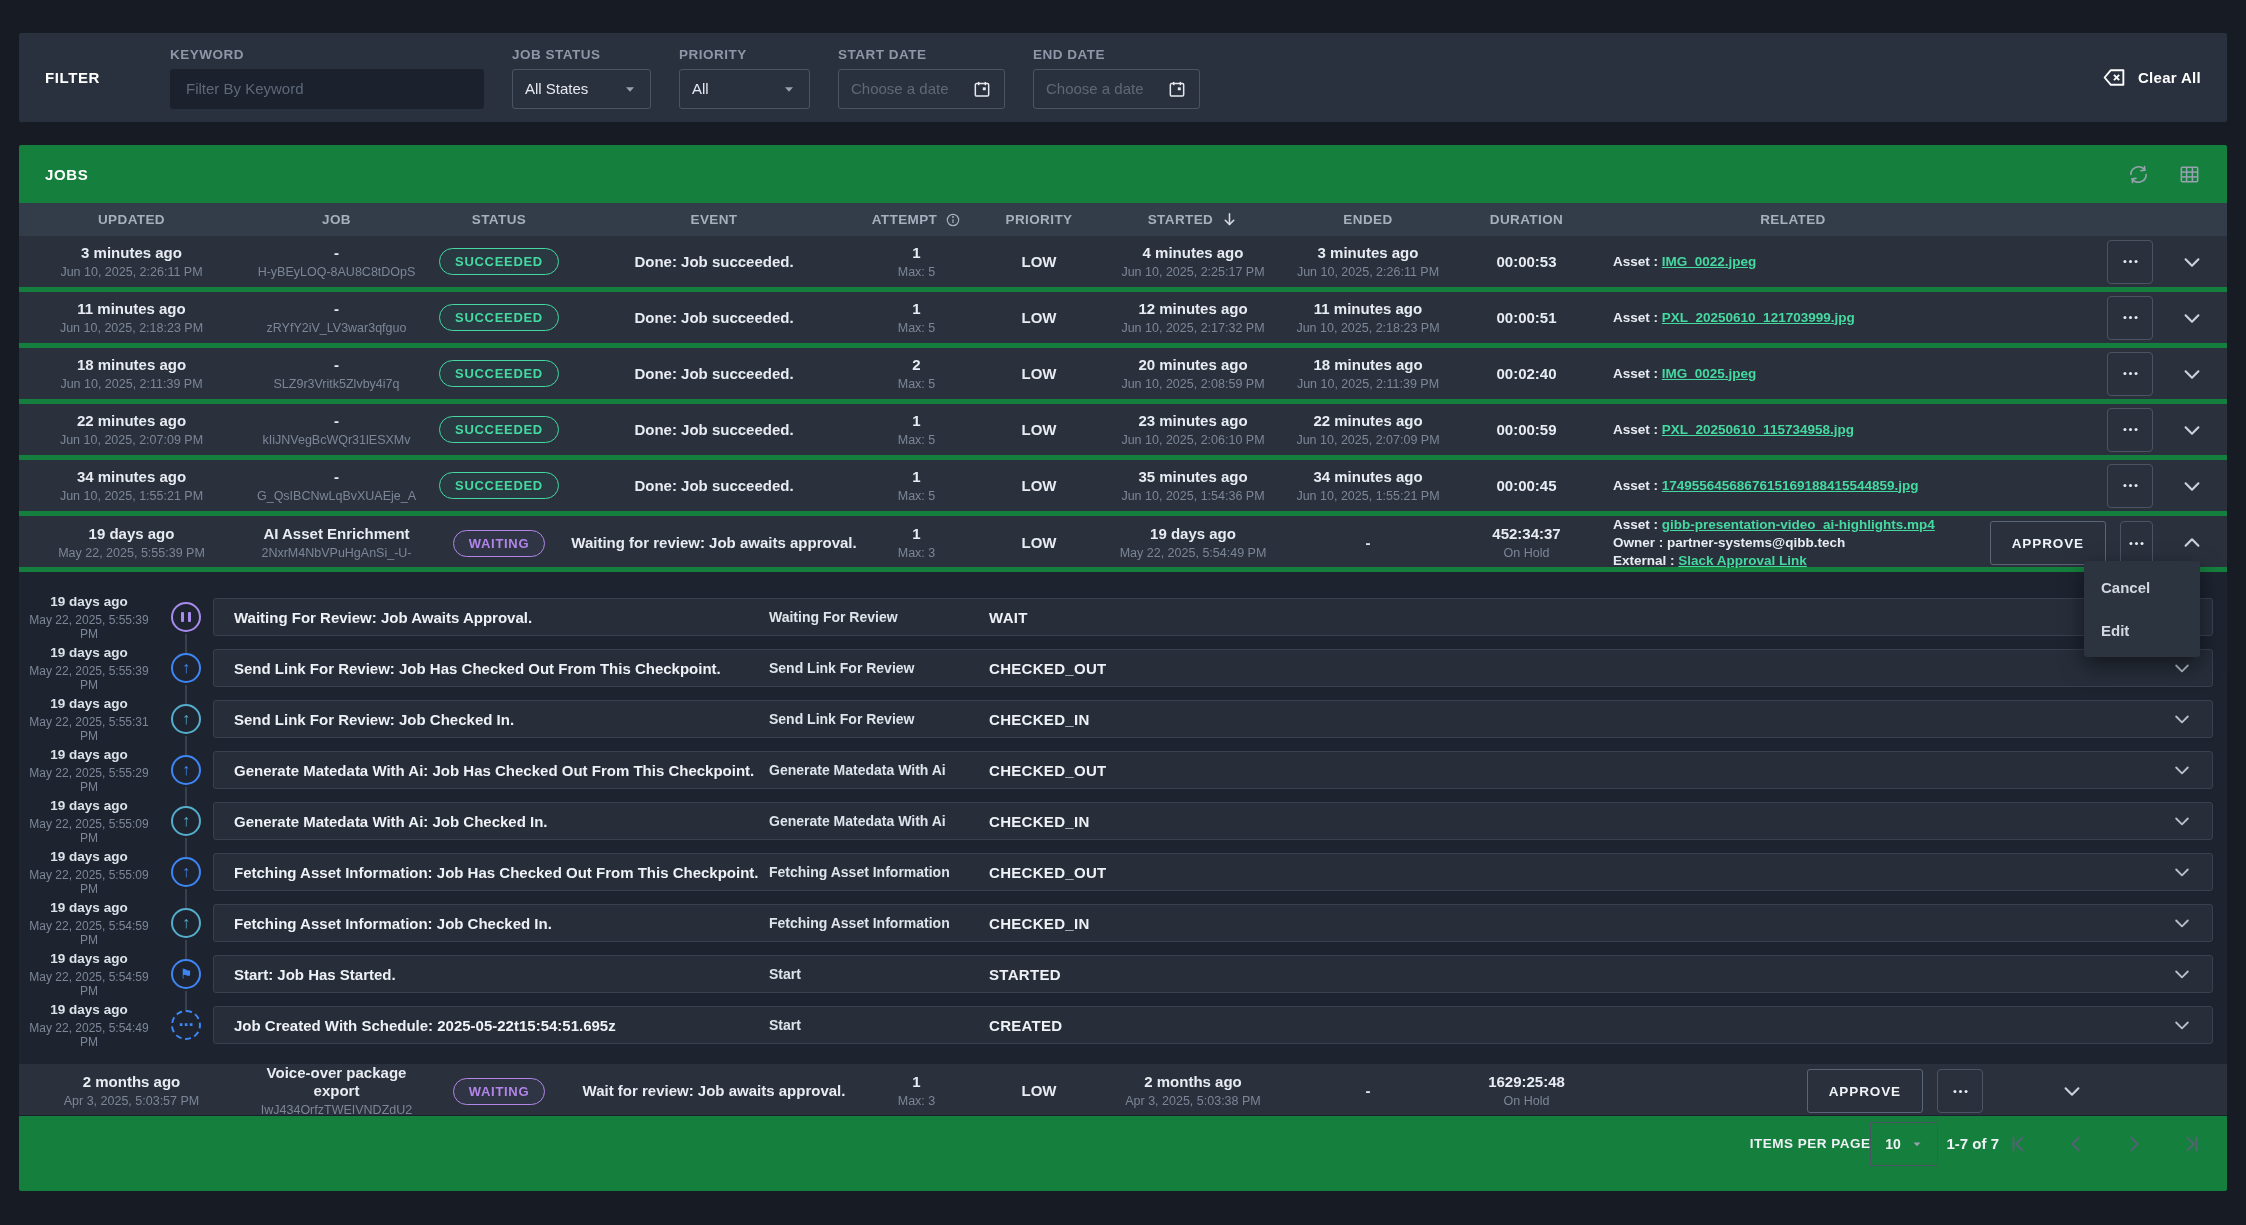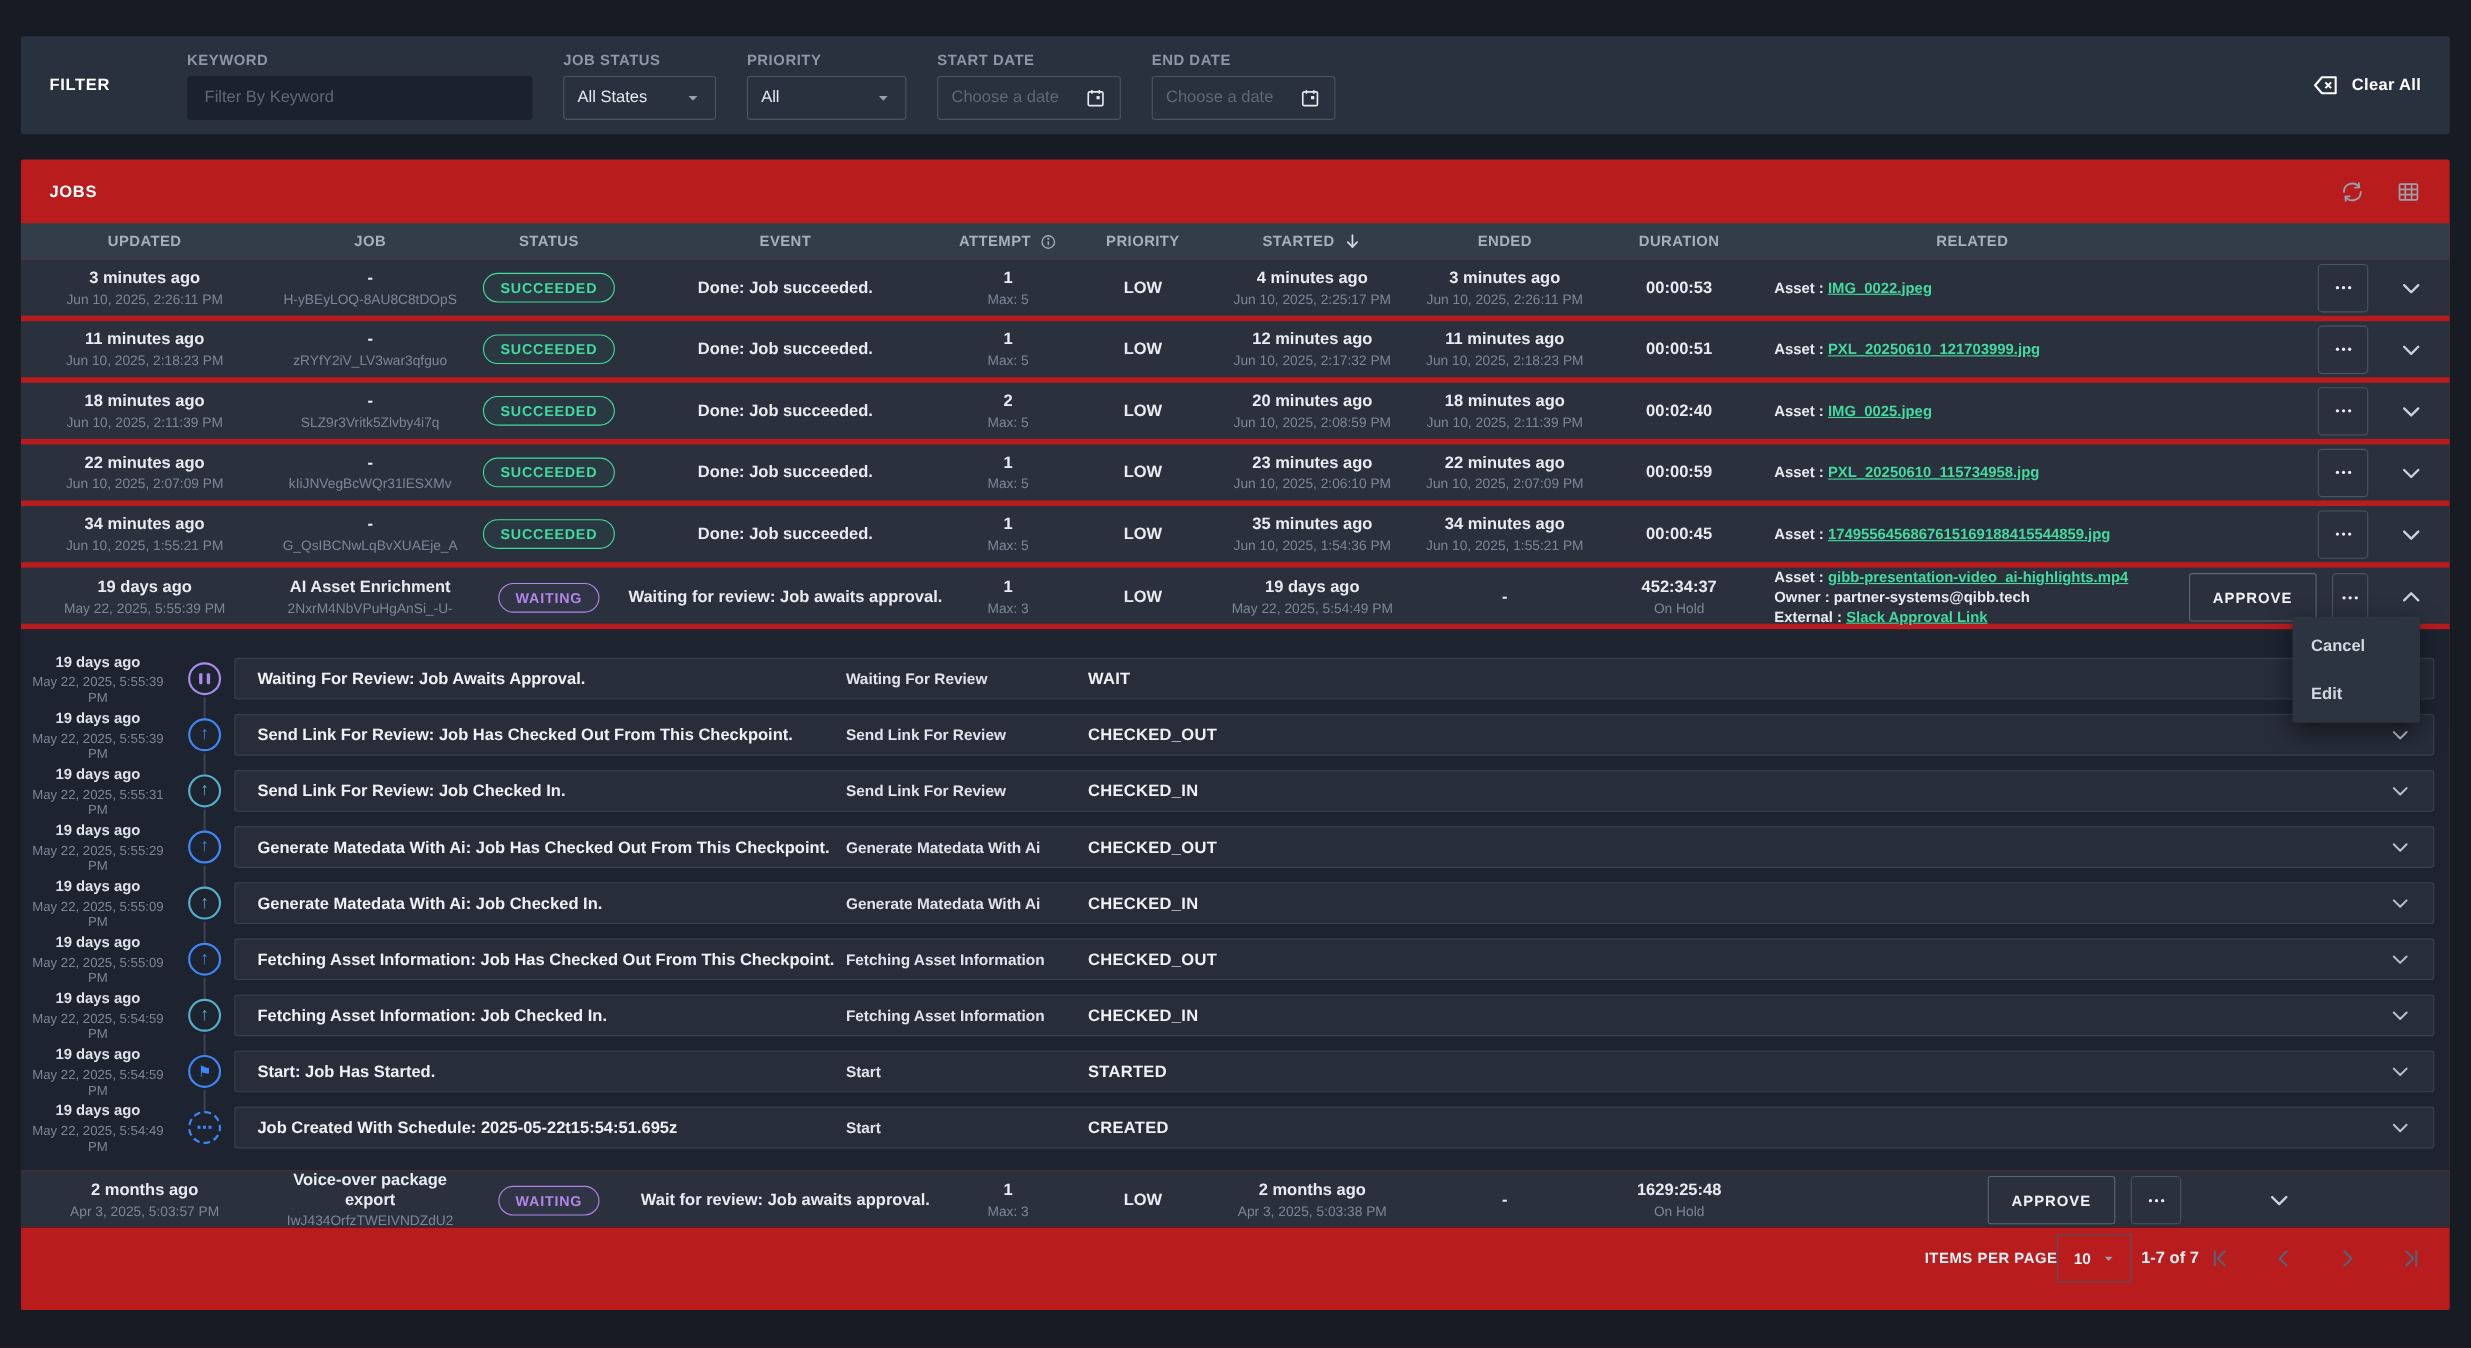--- a/index.html
+++ b/index.html
@@ -12,29 +12,29 @@
               display:flex;align-items:center;padding:0 26px;}
   .filter-title{font-size:15px;font-weight:700;letter-spacing:.6px;color:#ffffff;margin-right:70px;}
   .field{display:flex;flex-direction:column;gap:7px;margin-right:28px;}
   .field>label{font-size:13.5px;font-weight:700;color:#8d97a8;letter-spacing:.5px;}
   .text-input{width:282px;height:40px;background:#1c222d;border:none;border-radius:3px;color:#dfe3ea;
               padding:0 16px;font-size:15px;font-family:inherit;outline:none;}
   .text-input::placeholder{color:#5d6878;}
   .select-box,.date-box{height:40px;border:1px solid #4a5463;border-radius:3px;display:flex;align-items:center;
               justify-content:space-between;padding:0 12px;font-size:15px;color:#e6e9ef;cursor:pointer;box-sizing:border-box;}
   .select-box.w-status{width:139px;}
-  .select-box.w-priority{width:145px;}
+  .select-box.w-priority{width:131px;}
   .date-box{width:167px;color:#5d6878;}
   .caret{color:#97a1b0;}
   .cal-icon{color:#e6e9ef;}
   .clear-all{margin-left:auto;display:flex;align-items:center;gap:11px;background:none;border:none;color:#ffffff;
              font-family:inherit;font-size:15px;font-weight:700;letter-spacing:.3px;cursor:pointer;padding:0;}
 
   
-  .jobs-panel{position:relative;margin:23px 19px 0;background:#b91c1c;border-radius:2px;height:1046px;}
+  .jobs-panel{position:relative;margin:23px 19px 0;background:#15803d;border-radius:2px;height:1046px;}
   .jobs-header{height:58px;display:flex;align-items:center;padding:0 26px;}
   .jobs-title{font-size:15px;font-weight:700;letter-spacing:.6px;color:#ffffff;}
   .jobs-header-icons{margin-left:auto;display:flex;gap:28px;}
   .icon-btn{background:none;border:none;padding:0;color:#97a1b0;cursor:pointer;}
 
   .grid{display:grid;grid-template-columns:225px 185px 140px 290px 115px 130px 178px 172px 145px 1fr 170px 70px;
         align-items:center;}
   .table-header{height:33px;background:#333c49;}
   .th{font-size:13.5px;font-weight:700;color:#a6afbe;letter-spacing:.4px;text-align:center;
       display:flex;align-items:center;justify-content:center;gap:8px;}

